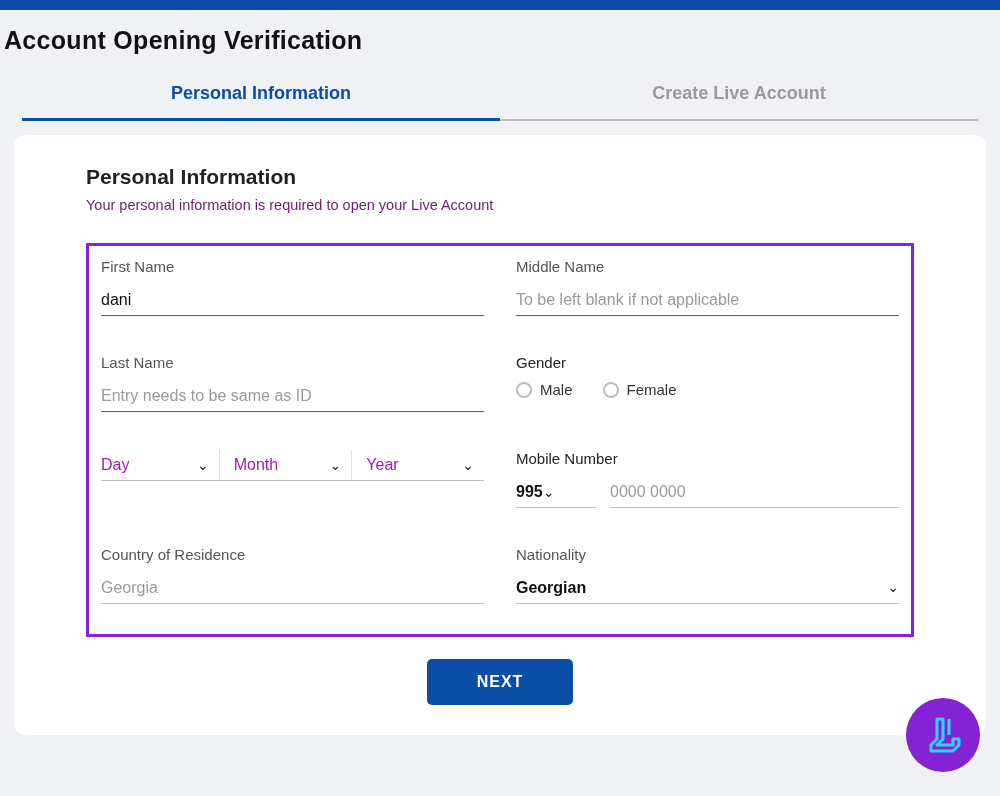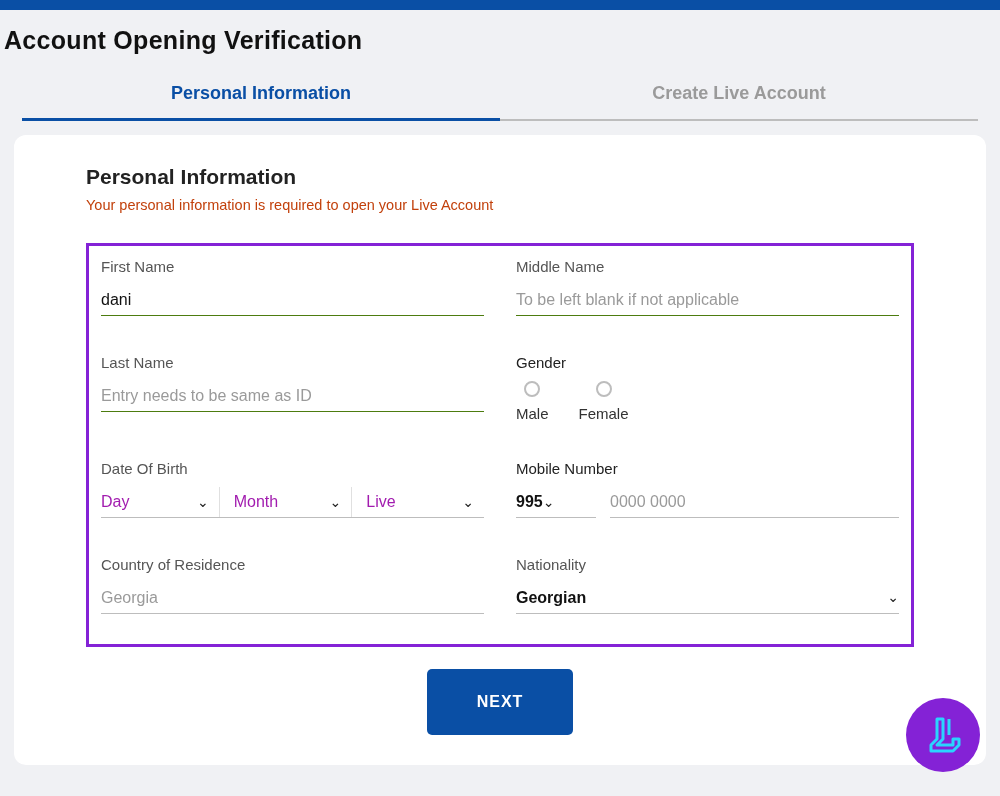--- a/index.html
+++ b/index.html
@@ -4,47 +4,47 @@
 <style>
   * { box-sizing: border-box; margin: 0; padding: 0; font-family: -apple-system, BlinkMacSystemFont, "Segoe UI", Arial, sans-serif; }
   body { background: #f0f1f4; width: 1000px; height: 796px; overflow: hidden; position: relative; }
   .top-bar { height: 10px; background: #0a4fa5; }
   .page-title { font-size: 25px; font-weight: 700; color: #111; padding: 16px 16px 18px 4px; letter-spacing: 0.3px; }
   .tabs { display: flex; margin: 0 22px; }
   .tab { flex: 1; text-align: center; padding: 10px 0 14px 0; font-size: 18px; font-weight: 600; border-bottom: 2px solid #bdbdbd; color: #9a9a9a; cursor: pointer; }
   .tab.active { color: #0a4fa5; border-bottom: 3px solid #0a4fa5; }
   .card { background: #fff; margin: 14px 14px 0 14px; border-radius: 12px; padding: 30px 72px 30px 72px; }
   .section-title { font-size: 21px; font-weight: 700; color: #222; margin-bottom: 8px; }
-  .section-sub { font-size: 14.5px; color: #c2410c; margin-bottom: 30px; }
+  .section-sub { font-size: 14.5px; color: #701a75; margin-bottom: 30px; }
   .highlight-box { border: 3px solid #8422d6; padding: 12px 12px 30px 12px; }
   .row { display: flex; gap: 32px; margin-bottom: 38px; }
   .row:last-child { margin-bottom: 0; }
   .col { flex: 1; min-width: 0; }
   .field-label { font-size: 15px; color: #555; margin-bottom: 10px; display: block; }
   .field-label.dark { color: #222; font-weight: 500; }
   .text-input { width: 100%; border: none; border-bottom: 1px solid #4d7c0f; padding: 6px 0; font-size: 16px; color: #111; background: transparent; outline: none; }
   .text-input::placeholder { color: #9a9a9a; }
   .radios { display: flex; gap: 30px; align-items: center; margin-top: 6px; }
-  .radio-item { display: flex; align-items: center; gap: 8px; cursor: pointer; flex-direction: column; }
+  .radio-item { display: flex; align-items: flex-end; gap: 8px; cursor: pointer; }
   .radio-circle { width: 16px; height: 16px; border: 2px solid #bdbdbd; border-radius: 50%; }
   .radio-label { font-size: 15px; color: #333; }
   .dob-row { display: flex; gap: 0; border-bottom: 1px solid #bdbdbd; }
   .dob-sel { flex: 1; display: flex; justify-content: space-between; align-items: center; padding: 6px 10px 6px 0; cursor: pointer; }
   .dob-sel + .dob-sel { border-left: 1px solid #e0e0e0; padding-left: 14px; }
   .dob-text { font-size: 16px; color: #a21caf; }
   .chev { font-size: 14px; color: #222; }
   .mobile-row { display: flex; gap: 14px; }
   .mobile-code { width: 80px; display: flex; justify-content: flex-start; align-items: center; border-bottom: 1px solid #bdbdbd; padding: 6px 0; cursor: pointer; }
   .mobile-code-text { font-size: 16px; font-weight: 700; color: #111; }
   .mobile-num { flex: 1; border: none; border-bottom: 1px solid #bdbdbd; padding: 6px 0; font-size: 16px; background: transparent; outline: none; }
   .mobile-num::placeholder { color: #9a9a9a; }
   .readonly-field { width: 100%; border-bottom: 1px solid #bdbdbd; padding: 6px 0; font-size: 16px; color: #9a9a9a; }
   .nat-select { display: flex; justify-content: space-between; align-items: flex-start; border-bottom: 1px solid #bdbdbd; padding: 6px 0; cursor: pointer; }
   .nat-text { font-size: 16px; font-weight: 700; color: #111; }
-  .next-btn { display: block; margin: 22px auto 0 auto; background: #0a4fa5; color: #fff; border: none; padding: 24px 50px; font-size: 16px; font-weight: 700; letter-spacing: 1px; border-radius: 5px; cursor: pointer; }
+  .next-btn { display: block; margin: 22px auto 0 auto; background: #0a4fa5; color: #fff; border: none; padding: 14px 50px; font-size: 16px; font-weight: 700; letter-spacing: 1px; border-radius: 5px; cursor: pointer; }
   .fab { position: absolute; right: 20px; bottom: 24px; width: 74px; height: 74px; border-radius: 50%; background: #8422d6; display: flex; align-items: center; justify-content: center; cursor: pointer; }
   .fab svg { width: 40px; height: 40px; }
 </style>
 </head>
 <body>
 
 <div class="top-bar"></div>
 
 <h1 class="page-title">Account Opening Verification</h1>
 
@@ -85,32 +85,31 @@
           <div class="radio-item">
             <span class="radio-circle"></span>
             <span class="radio-label">Female</span>
           </div>
         </div>
       </div>
     </div>
 
     <div class="row">
       <div class="col">
-        <label class="field-label">Date Of Birth</label>
         <div class="dob-row">
           <div class="dob-sel">
             <span class="dob-text">Day</span>
             <span class="chev">⌄</span>
           </div>
           <div class="dob-sel">
             <span class="dob-text">Month</span>
             <span class="chev">⌄</span>
           </div>
           <div class="dob-sel">
-            <span class="dob-text">Live</span>
+            <span class="dob-text">Year</span>
             <span class="chev">⌄</span>
           </div>
         </div>
       </div>
       <div class="col">
         <label class="field-label dark">Mobile Number</label>
         <div class="mobile-row">
           <div class="mobile-code">
             <span class="mobile-code-text">995</span>
             <span class="chev">⌄</span>

